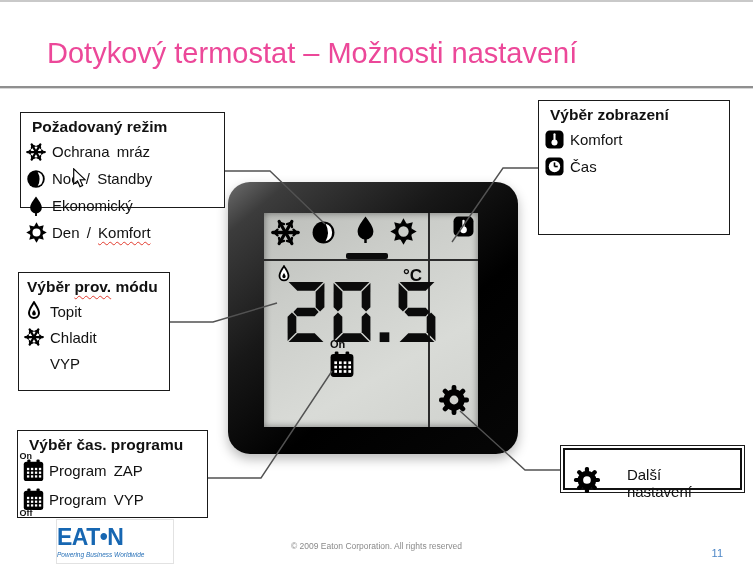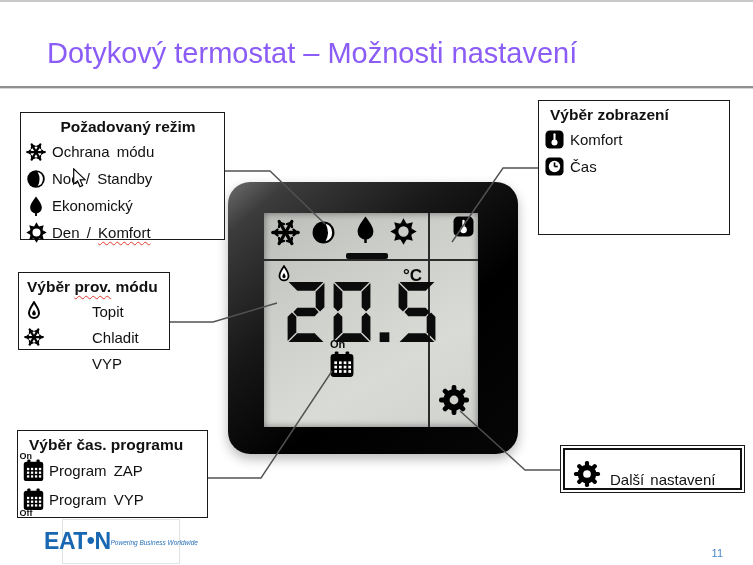--- a/index.html
+++ b/index.html
@@ -1,19 +1,19 @@
 <!DOCTYPE html>
 <html><head>
 <meta charset="utf-8">
 <style>
   html,body{margin:0;padding:0;background:#fff;}
   .slide{position:relative;width:753px;height:565px;background:#ffffff;overflow:hidden;
          font-family:"Liberation Sans",sans-serif;color:#111;}
   .top-edge{position:absolute;left:0;top:0;width:753px;height:2px;background:#c9c9c9;}
-  .slide-title{position:absolute;left:47px;top:37px;font-size:29px;color:#8b5cf6;white-space:nowrap;}
+  .slide-title{position:absolute;left:47px;top:37px;font-size:29px;color:#ec4899;white-space:nowrap;}
   .title-rule{position:absolute;left:0;top:86px;width:753px;height:2px;background:#8f8f8f;border-bottom:1px solid #d6d6d6;}
 
   
   .callouts{position:absolute;left:0;top:0;z-index:4;pointer-events:none;}
   .callouts polyline{fill:none;stroke:#525252;stroke-width:1.4;}
 
   
   .thermo{position:absolute;left:228px;top:182px;width:290px;height:272px;border-radius:22px;z-index:2;
           background:linear-gradient(140deg,#6d6d6d 0%,#3c3c3c 10%,#181818 36%,#000 62%,#060606 100%);
           box-shadow:0 5px 12px rgba(0,0,0,0.28);}
@@ -29,40 +29,40 @@
   .seg-digit{width:40px;height:62px;margin-right:6px;}
   .seg-dot{width:13px;height:62px;margin-right:6px;}
   .lcd-on{position:absolute;left:66px;top:125px;font-size:11px;font-weight:bold;color:#0b0b0b;}
 
   
   .box{position:absolute;background:#fff;border:1.5px solid #1a1a1a;z-index:5;box-sizing:border-box;}
   .box-title{font-weight:bold;font-size:15.5px;margin:5px 0 2px 11px;white-space:nowrap;}
   .row{display:flex;align-items:center;height:27px;padding-left:4px;}
   .row .ic{width:22px;display:flex;justify-content:center;align-items:center;margin-right:5px;flex:none;}
   .row .lbl{font-size:15px;word-spacing:3px;white-space:nowrap;}
-  .box-a{left:20px;top:112px;width:205px;height:128px;text-align:center;}
-  .box-b{left:18px;top:272px;width:152px;height:78px;}
-  .box-b .row{height:26px;gap:42px;}
+  .box-a{left:20px;top:112px;width:205px;height:96px;}
+  .box-b{left:18px;top:272px;width:152px;height:119px;}
+  .box-b .row{height:26px;}
   .box-c{left:17px;top:430px;width:191px;height:88px;}
   .box-c .row{height:29px;}
   .box-d{left:538px;top:100px;width:192px;height:135px;}
   .box-e{left:560px;top:445px;width:185px;height:48px;padding:2px;border-width:1.5px;}
-  .box-e-inner{border:2.5px solid #111;height:100%;box-sizing:border-box;display:flex;align-items:flex-end;gap:9px;padding:0 8px;}
+  .box-e-inner{border:2.5px solid #111;height:100%;box-sizing:border-box;display:flex;align-items:flex-start;gap:26px;padding:16px 8px;}
   .box-e-inner .lbl{font-size:15px;word-spacing:2px;}
   .misspell{text-decoration:underline;text-decoration-style:wavy;text-decoration-color:#e23b2e;
             text-decoration-thickness:1px;text-underline-offset:3px;margin-top:45px;}
   .cal-wrap{position:relative;display:flex;}
   .cal-tag{position:absolute;left:-2px;font-size:9px;font-weight:bold;line-height:1;color:#111;}
   .cal-tag.on{top:-7px;} .cal-tag.off{bottom:-7px;text-decoration:underline;}
 
   .cursor{position:absolute;left:72px;top:168px;z-index:9;}
 
   
-  .logo{position:absolute;left:62px;top:519px;width:116px;height:43px;border:1px solid #e2e2e2;
-        display:flex;flex-direction:row;align-items:center;justify-content:center;}
+  .logo{position:absolute;left:56px;top:519px;width:116px;height:43px;border:1px solid #e2e2e2;
+        display:flex;flex-direction:column;align-items:flex-start;justify-content:center;}
   .logo-word{color:#1767b2;font-weight:800;font-size:23px;line-height:1;letter-spacing:-0.5px;}
   .logo-tag{color:#2a72b8;font-style:italic;font-size:6.5px;margin-top:2px;white-space:nowrap;}
   .copyright{position:absolute;left:0;top:541px;width:100%;text-align:center;font-size:8.5px;color:#8a8a8a;}
   .pagenum{position:absolute;right:30px;top:547px;font-size:11px;color:#4c86c6;}
 
   .i18{width:18px;height:18px;} .i19{width:19px;height:19px;} .i20{width:20px;height:20px;}
   .i21{width:21px;height:21px;} .i23{width:23px;height:23px;} .i25{width:25px;height:25px;}
   .i27{width:27px;height:27px;} .i28{width:28px;height:28px;} .i29{width:29px;height:29px;} .i32{width:32px;height:32px;}
 </style>
 </head>
@@ -243,21 +243,21 @@
   </div>
 
   <div class="box box-a">
     <div class="box-title">Požadovaný režim</div>
     <div class="row">
       <span class="ic">
           <svg class="i20">
             <use href="#sym-snowflake"></use>
           </svg>
         </span>
-      <span class="lbl">Ochrana módu</span>
+      <span class="lbl">Ochrana mráz</span>
     </div>
     <div class="row">
       <span class="ic">
           <svg class="i20">
             <use href="#sym-moon"></use>
           </svg>
         </span>
       <span class="lbl">Noc / Standby</span>
     </div>
     <div class="row">
@@ -369,14 +369,15 @@
   </div>
 
   <svg class="cursor" width="15" height="20" viewBox="0 0 13 19">
     <path d="M1,0.8 L1,15.3 L4.6,12.2 L7,17.7 L9.5,16.6 L7.1,11.3 L11.8,11.1 Z" fill="#fff" stroke="#000" stroke-width="1.1"></path>
   </svg>
 
   <div class="logo">
     <div class="logo-word">EAT•N</div>
     <div class="logo-tag">Powering Business Worldwide</div>
   </div>
+  <div class="copyright">© 2009 Eaton Corporation. All rights reserved</div>
   <div class="pagenum">11</div>
 </div>
 
 </body></html>

